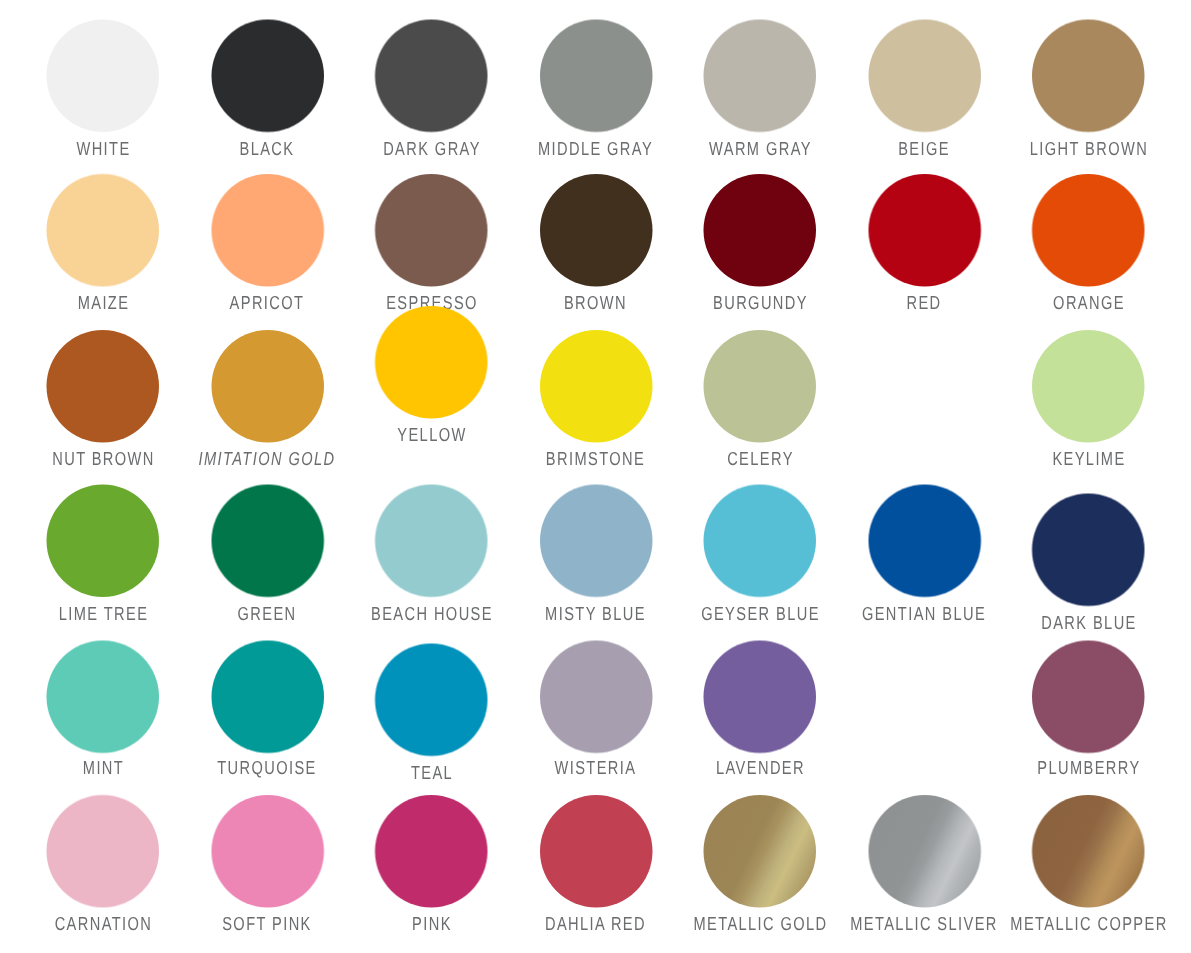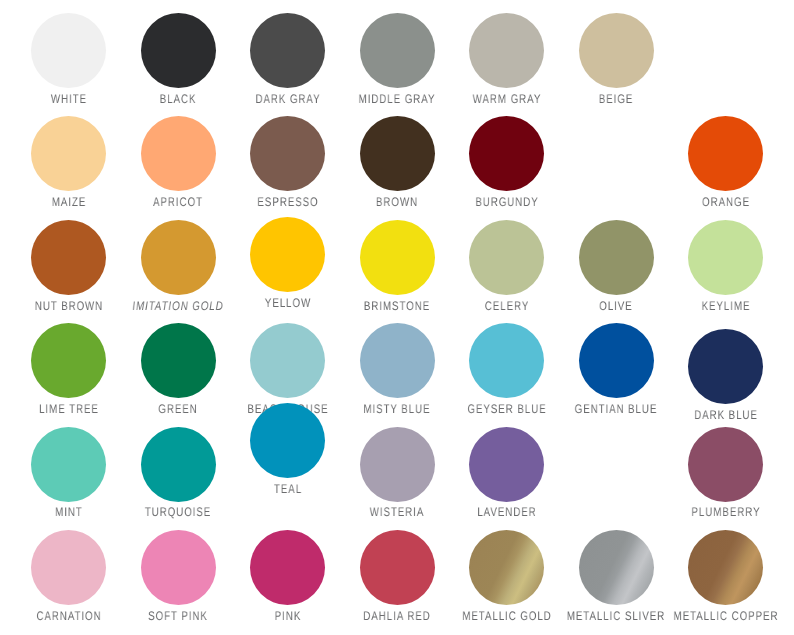--- a/index.html
+++ b/index.html
@@ -40,20 +40,24 @@
     <div class="swatch-label" style="color: rgb(107, 108, 110);">MIDDLE GRAY</div>
   </div>
   <div class="swatch-cell" style="left: 561.39px; top: 12.92px;">
     <div class="color-swatch" style="width: 75px; height: 75px; background: rgb(206, 191, 158);"></div>
     <div class="swatch-label" style="color: rgb(107, 108, 110);">BEIGE</div>
   </div>
   <div class="swatch-cell" style="left: 451.88px; top: 12.92px;">
     <div class="color-swatch" style="width: 75px; height: 75px; background: rgb(186, 182, 171);"></div>
     <div class="swatch-label" style="color: rgb(107, 108, 110);">WARM GRAY</div>
   </div>
+  <div class="swatch-cell" style="left: 670.9px; top: 12.92px;">
+    <div class="color-swatch" style="width: 75px; height: 75px; background: rgb(169, 136, 93);"></div>
+    <div class="swatch-label" style="color: rgb(107, 108, 110);">LIGHT BROWN</div>
+  </div>
 
   <div class="swatch-cell" style="left: 13.84px; top: 116.34px;">
     <div class="color-swatch" style="width: 75px; height: 75px; background: rgb(249, 210, 150);"></div>
     <div class="swatch-label" style="color: rgb(107, 108, 110);">MAIZE</div>
   </div>
   <div class="swatch-cell" style="left: 123.35px; top: 116.34px;">
     <div class="color-swatch" style="width: 75px; height: 75px; background: rgb(255, 168, 115);"></div>
     <div class="swatch-label" style="color: rgb(107, 108, 110);">APRICOT</div>
   </div>
   <div class="swatch-cell" style="left: 232.86px; top: 116.34px;">
@@ -61,48 +65,48 @@
     <div class="swatch-label" style="color: rgb(107, 108, 110);">ESPRESSO</div>
   </div>
   <div class="swatch-cell" style="left: 342.37px; top: 116.34px;">
     <div class="color-swatch" style="width: 75px; height: 75px; background: rgb(66, 48, 31);"></div>
     <div class="swatch-label" style="color: rgb(107, 108, 110);">BROWN</div>
   </div>
   <div class="swatch-cell" style="left: 451.88px; top: 116.34px;">
     <div class="color-swatch" style="width: 75px; height: 75px; background: rgb(112, 2, 15);"></div>
     <div class="swatch-label" style="color: rgb(107, 108, 110);">BURGUNDY</div>
   </div>
+  <div class="swatch-cell" style="left: 561.39px; top: 116.34px;">
+    <div class="color-swatch" style="width: 75px; height: 75px; background: rgb(181, 2, 18);"></div>
+    <div class="swatch-label" style="color: rgb(107, 108, 110);">RED</div>
+  </div>
   <div class="swatch-cell" style="left: 670.9px; top: 116.34px;">
     <div class="color-swatch" style="width: 75px; height: 75px; background: rgb(228, 75, 7);"></div>
     <div class="swatch-label" style="color: rgb(107, 108, 110);">ORANGE</div>
   </div>
 
   <div class="swatch-cell" style="left: 13.84px; top: 219.76px;">
     <div class="color-swatch" style="width: 75px; height: 75px; background: rgb(174, 88, 33);"></div>
     <div class="swatch-label" style="color: rgb(107, 108, 110);">NUT BROWN</div>
   </div>
   <div class="swatch-cell" style="left: 123.35px; top: 219.76px; font-style: italic;">
     <div class="color-swatch" style="width: 75px; height: 75px; background: rgb(212, 153, 48);"></div>
     <div class="swatch-label" style="color: rgb(107, 108, 110);">IMITATION GOLD</div>
   </div>
-  <div class="swatch-cell" style="left: 232.86px; top: 217px;">
+  <div class="swatch-cell" style="left: 232.86px; top: 204px;">
     <div class="color-swatch" style="width: 75px; height: 75px; background: rgb(255, 197, 0);"></div>
     <div class="swatch-label" style="color: rgb(107, 108, 110);">YELLOW</div>
   </div>
   <div class="swatch-cell" style="left: 342.37px; top: 219.76px;">
     <div class="color-swatch" style="width: 75px; height: 75px; background: rgb(242, 224, 16);"></div>
     <div class="swatch-label" style="color: rgb(107, 108, 110);">BRIMSTONE</div>
   </div>
   <div class="swatch-cell" style="left: 451.88px; top: 219.76px;">
     <div class="color-swatch" style="width: 75px; height: 75px; background: rgb(187, 195, 150);"></div>
     <div class="swatch-label" style="color: rgb(107, 108, 110);">CELERY</div>
-  </div>
-  <div class="swatch-cell" style="left: 561.39px; top: 219.76px;">
-    <div class="color-swatch" style="width: 75px; height: 75px; background: rgb(145, 148, 104);"></div>
-    <div class="swatch-label" style="color: rgb(107, 108, 110);">OLIVE</div>
   </div>
   <div class="swatch-cell" style="left: 670.9px; top: 219.76px;">
     <div class="color-swatch" style="width: 75px; height: 75px; background: rgb(196, 225, 154);"></div>
     <div class="swatch-label" style="color: rgb(107, 108, 110);">KEYLIME</div>
   </div>
 
   <div class="swatch-cell" style="left: 13.84px; top: 323.18px;">
     <div class="color-swatch" style="width: 75px; height: 75px; background: rgb(105, 169, 46);"></div>
     <div class="swatch-label" style="color: rgb(107, 108, 110);">LIME TREE</div>
   </div>
@@ -132,21 +136,21 @@
   </div>
 
   <div class="swatch-cell" style="left: 13.84px; top: 426.6px;">
     <div class="color-swatch" style="width: 75px; height: 75px; background: rgb(93, 203, 182);"></div>
     <div class="swatch-label" style="color: rgb(107, 108, 110);">MINT</div>
   </div>
   <div class="swatch-cell" style="left: 123.35px; top: 426.6px;">
     <div class="color-swatch" style="width: 75px; height: 75px; background: rgb(1, 154, 151);"></div>
     <div class="swatch-label" style="color: rgb(107, 108, 110);">TURQUOISE</div>
   </div>
-  <div class="swatch-cell" style="left: 232.86px; top: 403px;">
+  <div class="swatch-cell" style="left: 232.86px; top: 429px;">
     <div class="color-swatch" style="width: 75px; height: 75px; background: rgb(1, 146, 187);"></div>
     <div class="swatch-label" style="color: rgb(107, 108, 110);">TEAL</div>
   </div>
   <div class="swatch-cell" style="left: 342.37px; top: 426.6px;">
     <div class="color-swatch" style="width: 75px; height: 75px; background: rgb(167, 159, 176);"></div>
     <div class="swatch-label" style="color: rgb(107, 108, 110);">WISTERIA</div>
   </div>
   <div class="swatch-cell" style="left: 451.88px; top: 426.6px;">
     <div class="color-swatch" style="width: 75px; height: 75px; background: rgb(117, 94, 157);"></div>
     <div class="swatch-label" style="color: rgb(107, 108, 110);">LAVENDER</div>

